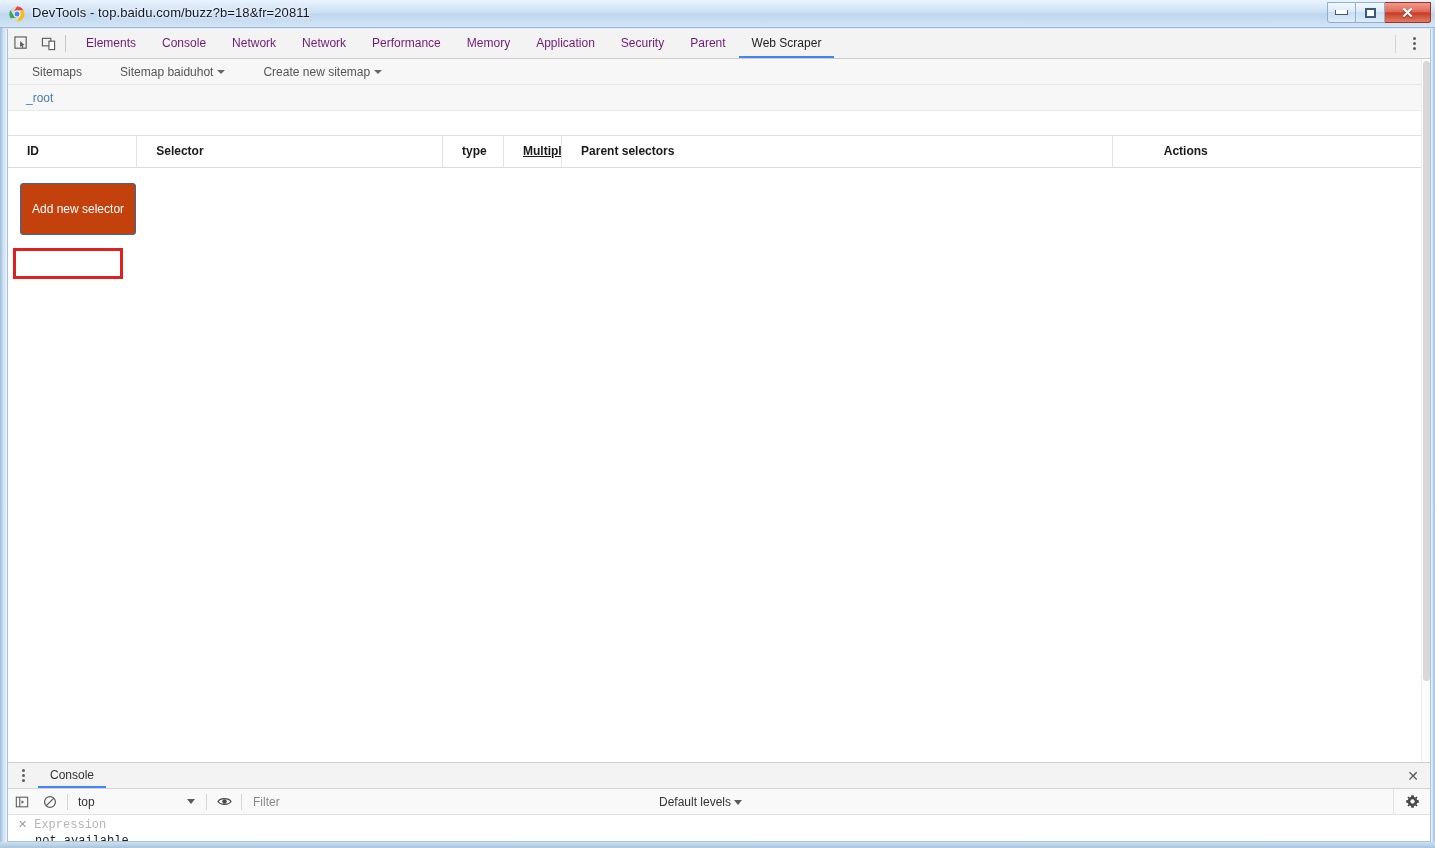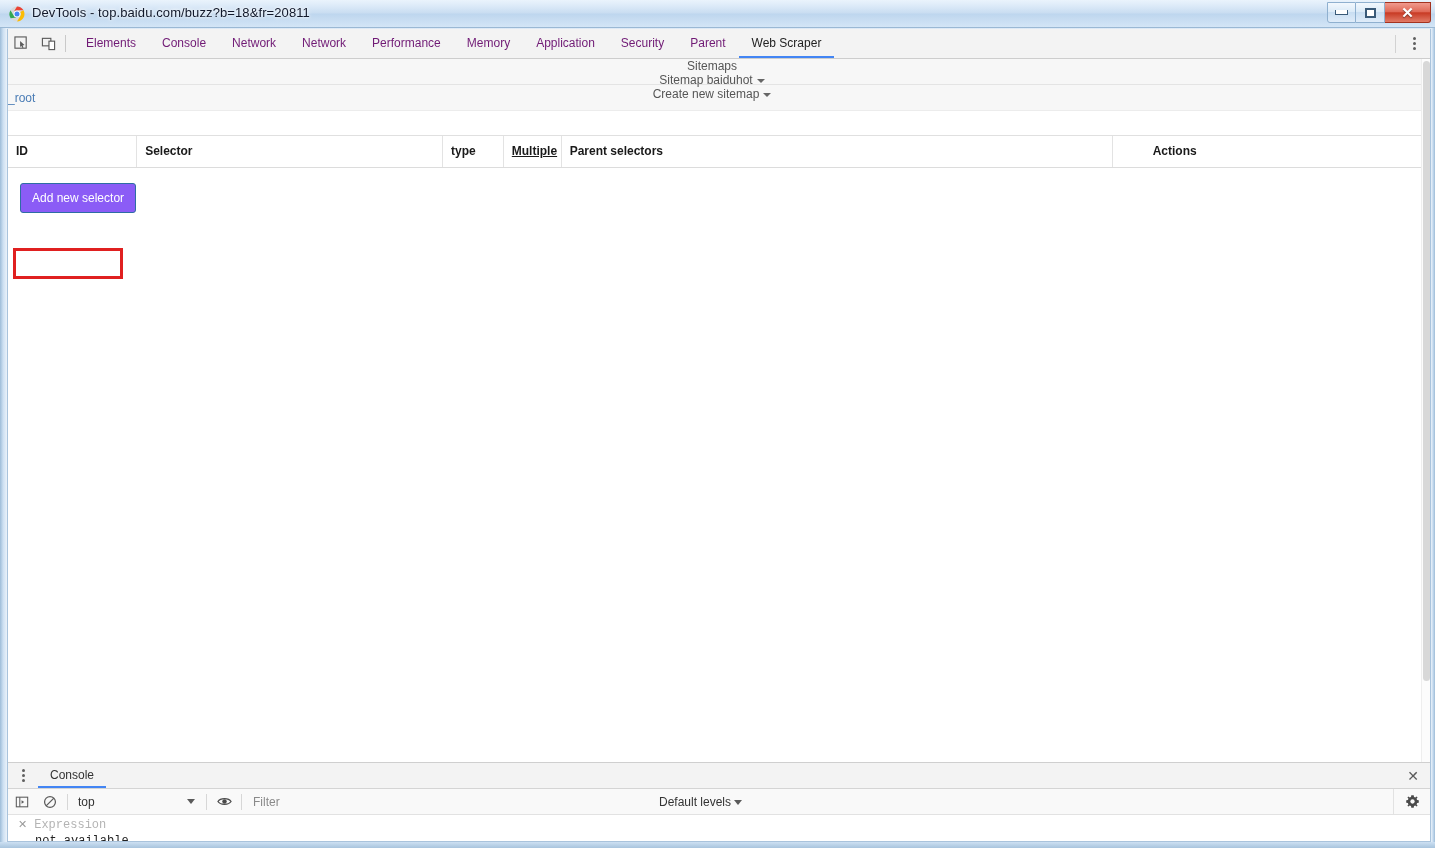--- a/index.html
+++ b/index.html
@@ -143,21 +143,20 @@
     background: #fff;
     overflow: hidden;
   }
   .ws-nav {
     height: 26px;
     background: #f7f7f7;
     border-bottom: 1px solid #e4e4e4;
     display: flex; align-items: center;
     padding-left: 24px;
     box-sizing: border-box;
-    flex-direction: column;
   }
   .ws-nav-item {
     font-size: 12px; color: #555;
     margin-right: 38px;
     cursor: pointer;
     white-space: nowrap;
   }
   .caret {
     display: inline-block;
     width: 0; height: 0;
@@ -165,20 +164,21 @@
     border-right: 4px solid transparent;
     border-top: 4px solid #666;
     margin-left: 4px;
     vertical-align: middle;
   }
   .ws-breadcrumb {
     height: 26px;
     background: #f7f7f7;
     border-bottom: 1px solid #ececec;
     display: flex; align-items: center;
+    padding-left: 18px;
     box-sizing: border-box;
   }
   .crumb-link {
     font-size: 12px; color: #4a7cb5;
     cursor: pointer;
   }
   .ws-gap { height: 24px; background: #fff; }
 
   
   .ws-table {
@@ -188,21 +188,21 @@
     box-sizing: border-box;
   }
   .ws-thead {
     display: flex;
     height: 31px;
     align-items: center;
     background: #ffffff;
   }
   .th {
     font-size: 12px; font-weight: bold; color: #1a1a1a;
-    padding-left: 8px;
+    padding-left: 19px;
     height: 31px;
     line-height: 31px;
     box-sizing: border-box;
     border-right: 1px solid #e3e3e3;
     overflow: hidden; white-space: nowrap;
   }
   .th:last-child { border-right: none; margin-left: 32px; }
   .th-id { width: 132px; }
   .th-selector { width: 313px; }
   .th-type { width: 62px; }
@@ -210,25 +210,25 @@
   .th-parent { width: 564px; }
   .th-actions { width: 294px; }
 
   
   .btn-zone {
     position: relative;
     padding: 15px 0 0 12px;
   }
   .btn-primary {
     display: inline-block;
-    background: #8b5cf6;
+    background: #c2410c;
     border: 1px solid #2e6da4;
     color: #fff;
     font-size: 12px;
-    padding: 6px 11px;
+    padding: 17px 11px;
     border-radius: 3px;
     cursor: pointer;
     line-height: 1.35;
     white-space: nowrap;
     font-family: "Liberation Sans", sans-serif;
   }
   .annot-box {
     position: absolute;
     left: 5px; top: 189px;
     width: 110px; height: 31px;

